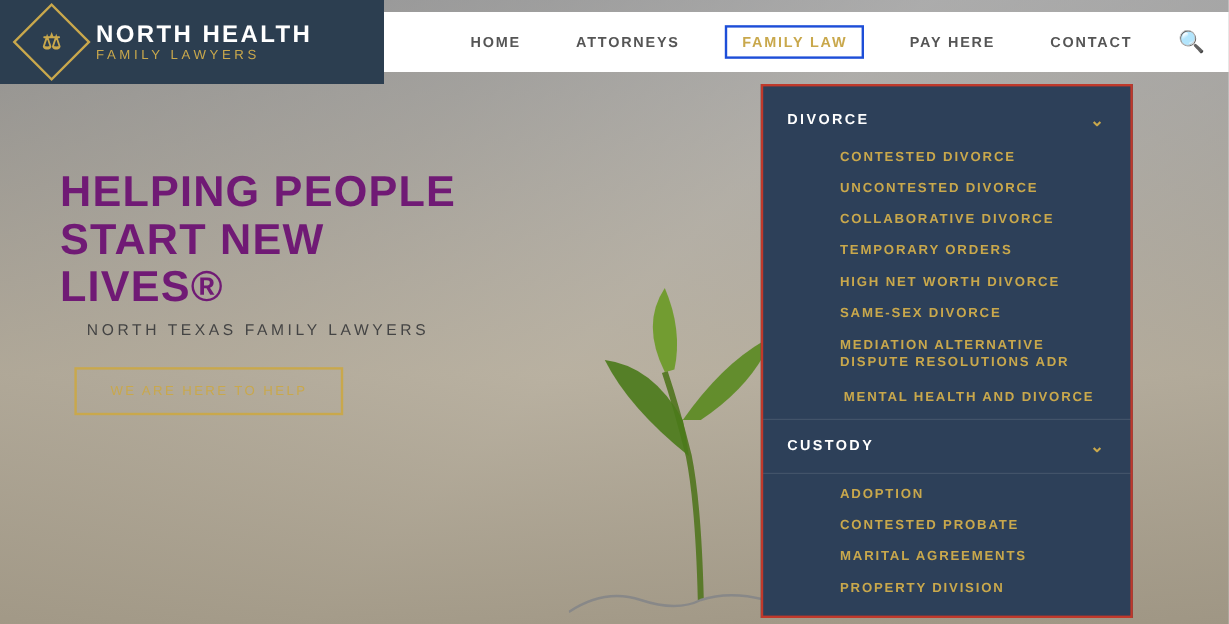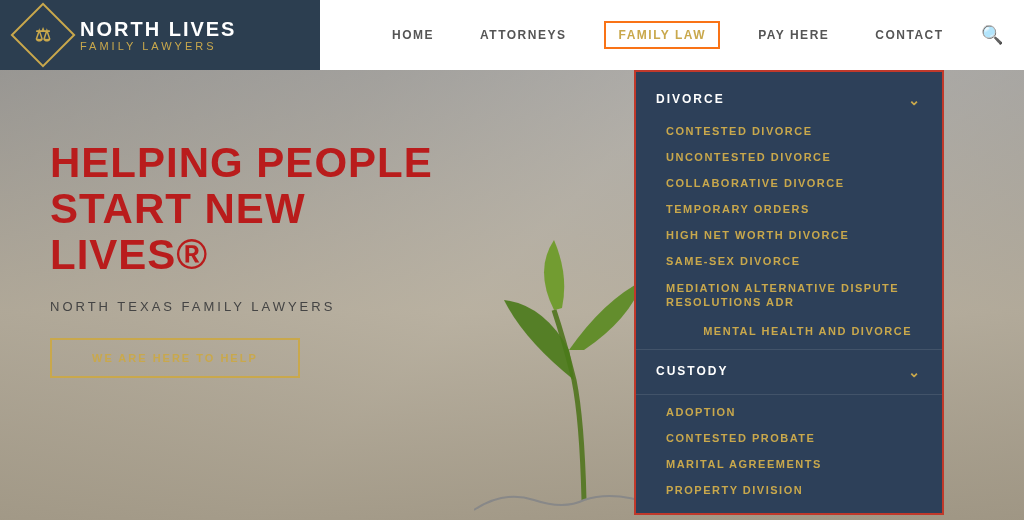--- a/index.html
+++ b/index.html
@@ -60,41 +60,41 @@
     .logo-subtitle {
       color: #c9a84c;
       font-size: 11px;
       letter-spacing: 3px;
       text-transform: uppercase;
     }
 
     .nav-area {
       flex: 1;
       background: white;
-      height: 70px;
+      height: 50px;
       display: flex;
       align-items: center;
       justify-content: flex-end;
       padding-right: 20px;
       gap: 30px;
     }
 
     .nav-item {
       color: #555;
       font-size: 12px;
       font-weight: 600;
       letter-spacing: 1.5px;
       text-transform: uppercase;
       cursor: pointer;
       padding: 5px 8px;
       text-decoration: none;
     }
 
     .nav-item.active {
-      border: 2px solid #f97316;
+      border: 2px solid #1d4ed8;
       color: #c9a84c;
       padding: 5px 12px;
     }
 
     .search-icon {
       color: #c9a84c;
       font-size: 18px;
       cursor: pointer;
     }
 
@@ -119,47 +119,49 @@
 
     
     .hero-content {
       position: absolute;
       top: 140px;
       left: 50px;
       z-index: 10;
     }
 
     .hero-heading {
-      font-size: 42px;
+      font-size: 36px;
       font-weight: 900;
-      color: #b91c1c;
+      color: #701a75;
       line-height: 1.1;
       text-transform: uppercase;
       letter-spacing: 1px;
-      margin-bottom: 20px;
+      margin-bottom: 8px;
     }
 
     .hero-subheading {
       font-size: 13px;
       letter-spacing: 3px;
       color: #444;
       text-transform: uppercase;
       margin-bottom: 24px;
+      text-align: center;
     }
 
     .cta-button {
       border: 2px solid #c9a84c;
       background: transparent;
       color: #c9a84c;
-      padding: 12px 40px;
+      padding: 12px 28px;
       font-size: 11px;
-      font-weight: 700;
+      font-weight: 400;
       letter-spacing: 2px;
       text-transform: uppercase;
       cursor: pointer;
+      margin-left: 12px;
     }
 
     
     .dropdown-menu {
       position: absolute;
       top: 70px;
       right: 80px;
       width: 310px;
       background: #2d4059;
       z-index: 200;
@@ -187,20 +189,21 @@
 
     .dropdown-item {
       padding: 7px 30px;
       color: #c9a84c;
       font-size: 11px;
       font-weight: 600;
       letter-spacing: 1.5px;
       text-transform: uppercase;
       cursor: pointer;
       display: block;
+      margin-left: 34px;
     }
 
     .dropdown-divider {
       height: 1px;
       background: rgba(255,255,255,0.1);
       margin: 4px 0;
     }
 
     .dropdown-section-header.custody {
       margin-top: 4px;
@@ -210,21 +213,21 @@
 <body>
 
 <div class="hero-bg"></div>
 
 <header class="header">
   <div class="logo-area">
     <div class="logo-icon">
       <span class="logo-icon-inner">⚖</span>
     </div>
     <div class="logo-text">
-      <span class="logo-title">NORTH LIVES</span>
+      <span class="logo-title">NORTH HEALTH</span>
       <span class="logo-subtitle">FAMILY LAWYERS</span>
     </div>
   </div>
   <nav class="nav-area">
     <a class="nav-item">HOME</a>
     <a class="nav-item">ATTORNEYS</a>
     <a class="nav-item active">FAMILY LAW</a>
     <a class="nav-item">PAY HERE</a>
     <a class="nav-item">CONTACT</a>
     <span class="search-icon">🔍</span>

